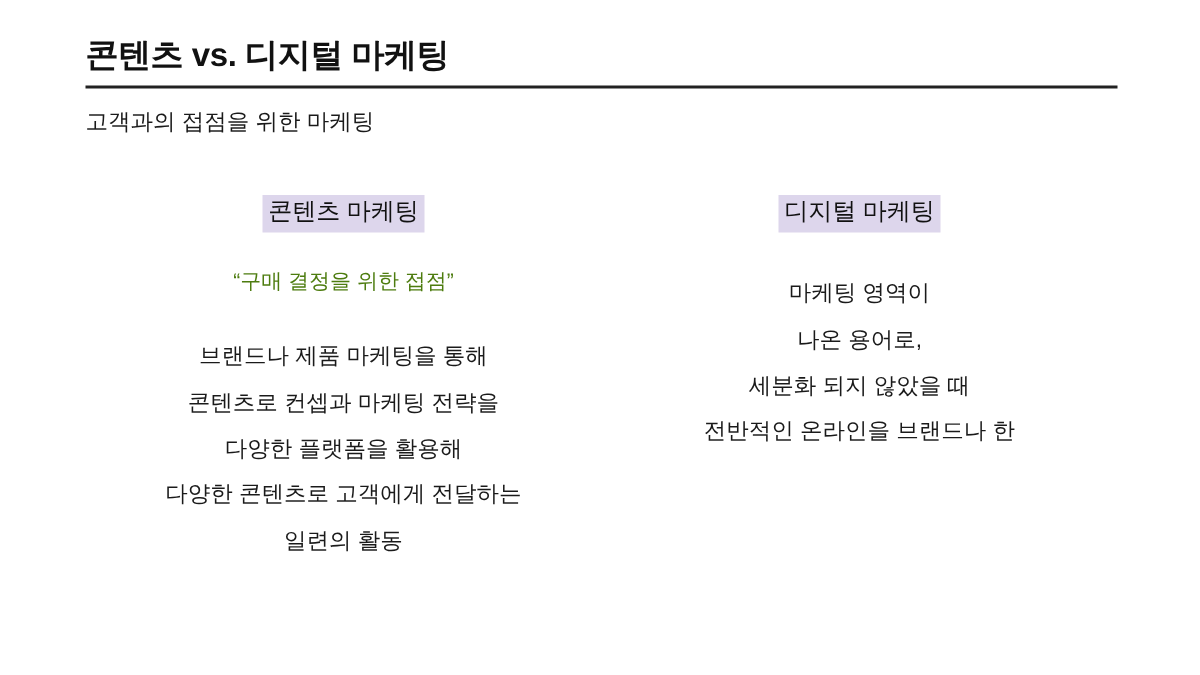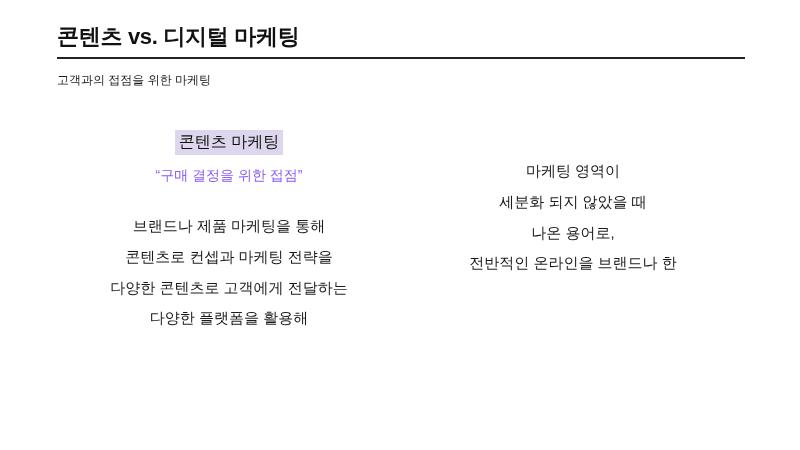--- a/index.html
+++ b/index.html
@@ -35,21 +35,21 @@
     left: 57px;
     top: 57px;
     width: 688px;
     height: 2px;
     background: #222222;
   }
   .subtitle {
     position: absolute;
     left: 57px;
     top: 72px;
-    font-size: 12px;
+    font-size: 15px;
     font-weight: normal;
     color: #1a1a1a;
     white-space: nowrap;
   }
   .columns {
     position: absolute;
     left: 57px;
     top: 130px;
     width: 688px;
     display: flex;
@@ -64,23 +64,23 @@
   .col-heading {
     font-size: 16px;
     font-weight: normal;
     color: #111111;
     background: #ddd6ec;
     padding: 2px 4px 3px 4px;
     line-height: 1.25;
     white-space: nowrap;
   }
   .col-quote {
-    margin-top: 12px;
+    margin-top: 24px;
     font-size: 14px;
-    color: #8b5cf6;
+    color: #4d7c0f;
     white-space: nowrap;
   }
   .col-body {
     margin-top: 26px;
     font-size: 15px;
     line-height: 2.05;
     color: #1a1a1a;
     text-align: center;
   }
   .col-body div {
@@ -97,28 +97,30 @@
   <div class="subtitle">고객과의 접점을 위한 마케팅</div>
 
   <div class="columns">
 
     <div class="column">
       <div class="col-heading">콘텐츠 마케팅</div>
       <div class="col-quote">“구매 결정을 위한 접점”</div>
       <div class="col-body">
         <div>브랜드나 제품 마케팅을 통해</div>
         <div>콘텐츠로 컨셉과 마케팅 전략을</div>
+        <div>다양한 플랫폼을 활용해</div>
         <div>다양한 콘텐츠로 고객에게 전달하는</div>
-        <div>다양한 플랫폼을 활용해</div>
+        <div>일련의 활동</div>
       </div>
     </div>
 
     <div class="column">
+      <div class="col-heading">디지털 마케팅</div>
       <div class="col-body">
         <div>마케팅 영역이</div>
+        <div>나온 용어로,</div>
         <div>세분화 되지 않았을 때</div>
-        <div>나온 용어로,</div>
         <div>전반적인 온라인을 브랜드나 한</div>
       </div>
     </div>
 
   </div>
 </div>
 
 </body></html>

